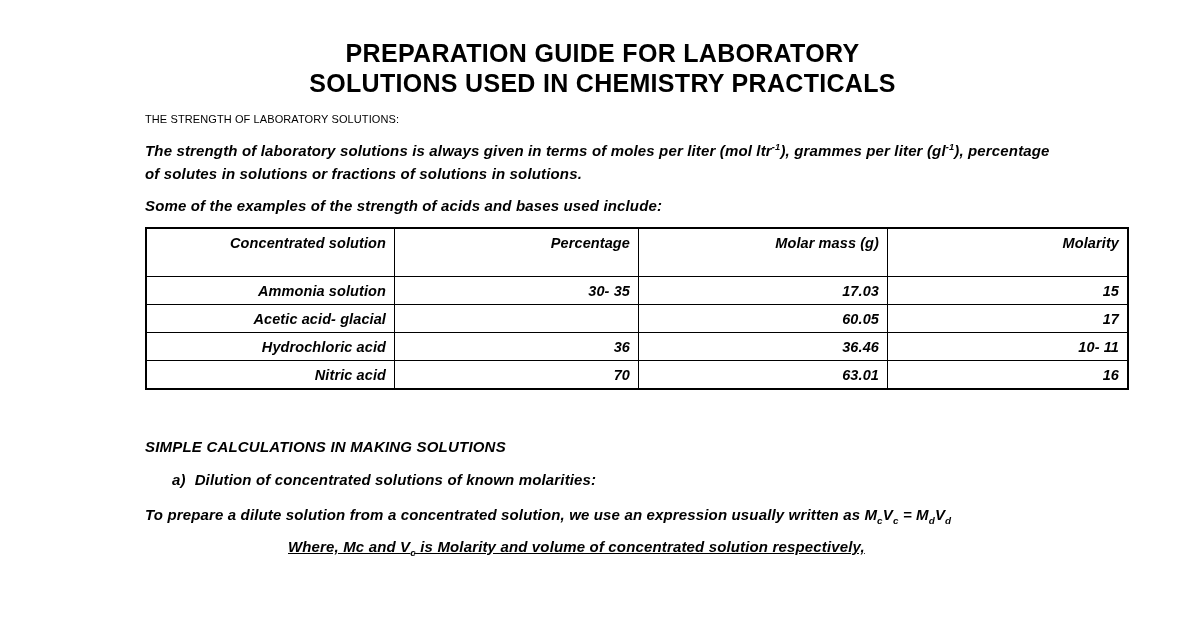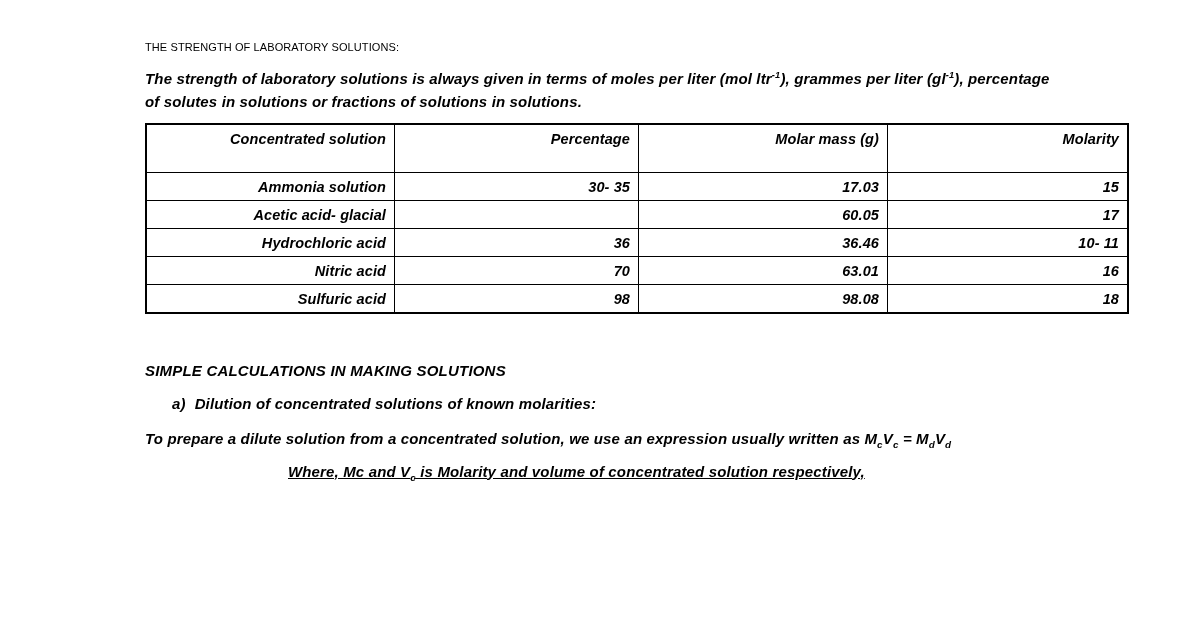--- a/index.html
+++ b/index.html
@@ -145,25 +145,30 @@
     display: inline-block;
     width: 143px;
   }
 </style>
 </head>
 <body>
 
 <div class="page">
   <div class="content">
 
+    <h1 class="doc-title">
+      <span class="tline">PREPARATION GUIDE FOR LABORATORY</span>
+      <span class="tline">SOLUTIONS USED IN CHEMISTRY PRACTICALS</span>
+    </h1>
 
     <div class="sec-heading">THE STRENGTH OF LABORATORY SOLUTIONS:</div>
 
     <p class="body-par"><span>The strength of laboratory solutions is always given in terms of moles per liter (mol ltr</span><sup>-1</sup><span>), grammes per liter (gl</span><sup>-1</sup><span>), percentage of solutes in solutions or fractions of solutions in solutions.</span></p>
 
+    <p class="body-par tight">Some of the examples of the strength of acids and bases used include:</p>
 
     <div class="table-wrap">
       <table class="sol-table">
         <thead>
           <tr>
             <th class="col-1">Concentrated solution</th>
             <th class="col-2">Percentage</th>
             <th class="col-3">Molar mass (g)</th>
             <th class="col-4">Molarity</th>
           </tr>
@@ -186,26 +191,20 @@
             <td class="col-2">36</td>
             <td class="col-3">36.46</td>
             <td class="col-4">10- 11</td>
           </tr>
           <tr>
             <td class="col-1">Nitric acid</td>
             <td class="col-2">70</td>
             <td class="col-3">63.01</td>
             <td class="col-4">16</td>
           </tr>
-          <tr>
-            <td class="col-1">Sulfuric acid</td>
-            <td class="col-2">98</td>
-            <td class="col-3">98.08</td>
-            <td class="col-4">18</td>
-          </tr>
         </tbody>
       </table>
     </div>
 
     <div class="spacer-after-table"></div>
 
     <div class="calc-heading">SIMPLE CALCULATIONS IN MAKING SOLUTIONS</div>
 
     <div class="list-item"><span class="marker">a)</span><span>Dilution of concentrated solutions of known molarities:</span></div>
 

